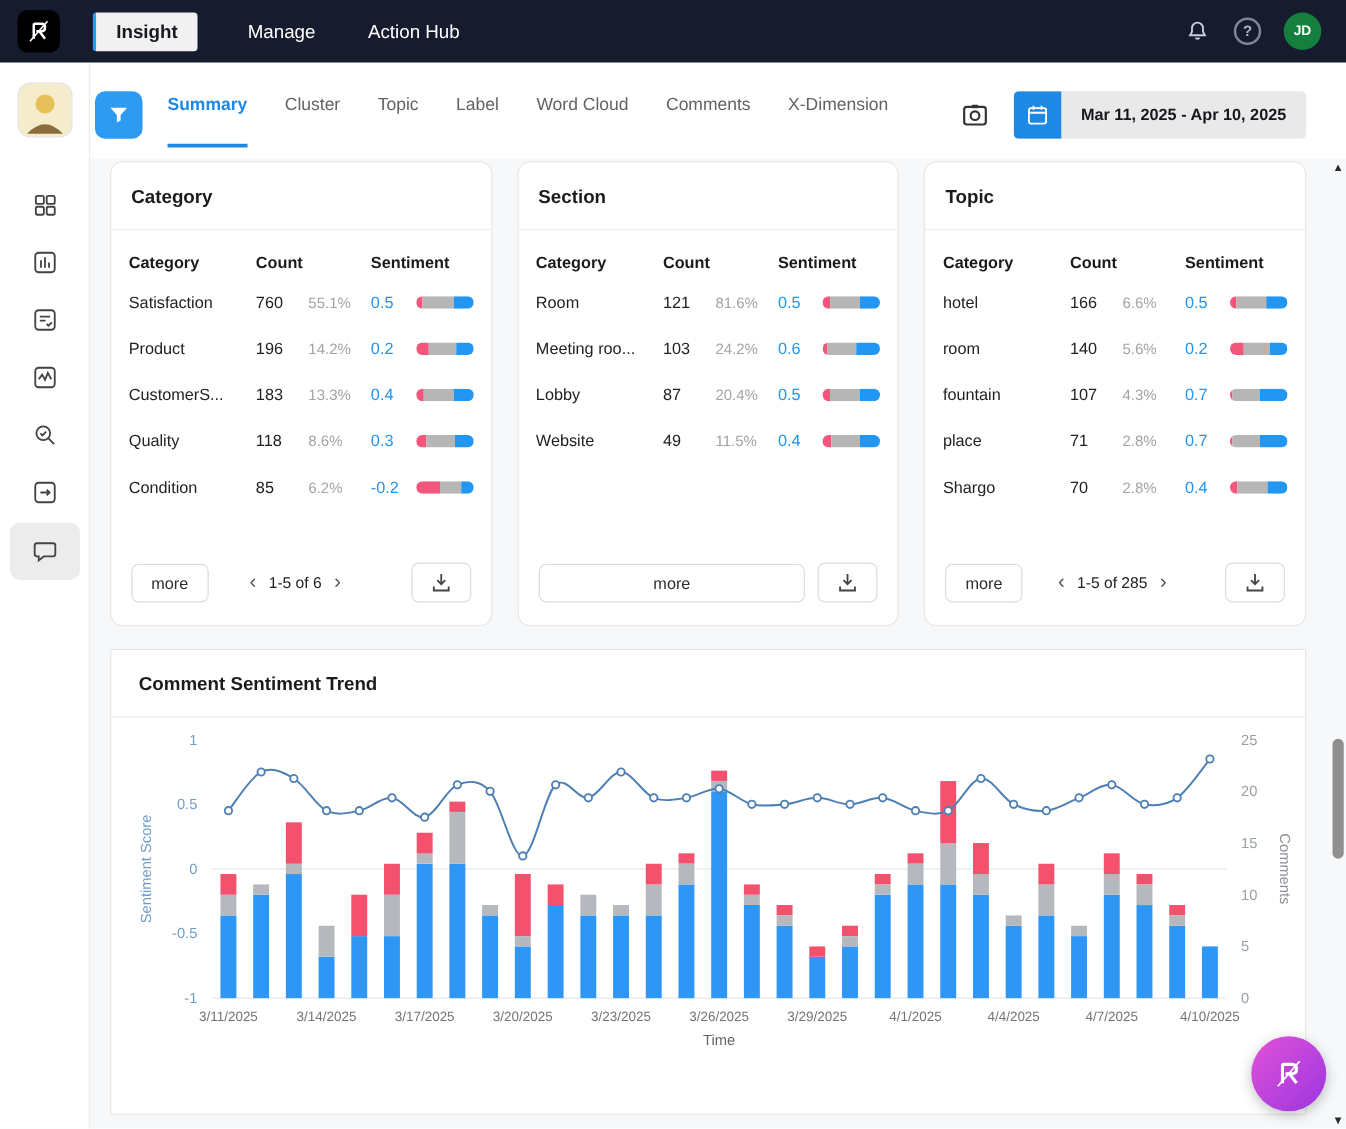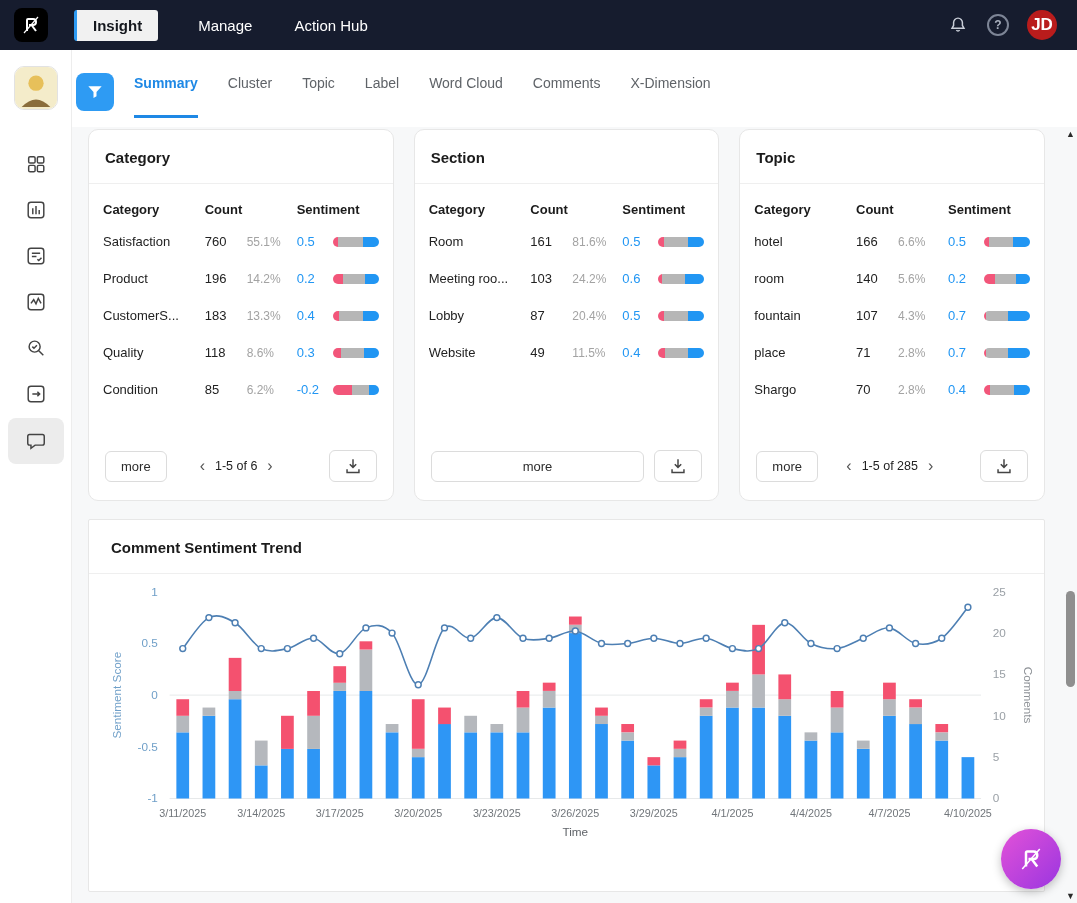--- a/index.html
+++ b/index.html
@@ -9,21 +9,21 @@
 
   
   .topbar { position:absolute; top:0; left:0; width:1077px; height:50px; background:#161c2e; display:flex; align-items:center; padding:0 20px 0 14px; z-index:5; }
   .logo-box { width:34px; height:34px; background:#000; border-radius:8px; display:flex; align-items:center; justify-content:center; }
   .topnav { display:flex; align-items:center; gap:38px; margin-left:26px; }
   .nav-item { color:#fff; font-size:15px; font-weight:500; padding:6px 2px; }
   .nav-item.active { background:#f1f1f1; color:#15181e; font-weight:700; border-left:3px solid #2e9bf3; border-radius:3px; padding:7px 16px; }
   .topbar-right { margin-left:auto; display:flex; align-items:center; gap:18px; }
   .bell-btn { display:flex; align-items:center; }
   .help-btn { width:22px; height:22px; border:2px solid #7d8596; border-radius:50%; color:#aab1bf; font-size:12px; font-weight:700; display:flex; align-items:center; justify-content:center; }
-  .avatar { width:30px; height:30px; border-radius:50%; background:#b91c1c; color:#fff; font-size:17px; font-weight:700; display:flex; align-items:center; justify-content:center; }
+  .avatar { width:30px; height:30px; border-radius:50%; background:#15803d; color:#fff; font-size:11px; font-weight:700; display:flex; align-items:center; justify-content:center; }
 
   
   .sidebar { position:absolute; top:50px; left:0; width:72px; height:853px; background:#fff; border-right:1px solid #ededed; display:flex; flex-direction:column; align-items:center; padding-top:16px; z-index:4; }
   .side-avatar { width:44px; height:44px; border-radius:10px; border:1px solid #e2e2e2; overflow:hidden; margin-bottom:32px; flex:0 0 auto; }
   .side-icon { width:44px; height:44px; display:flex; align-items:center; justify-content:center; color:#434343; border-radius:8px; margin-bottom:2px; flex:0 0 auto; }
   .side-icon.active { background:#ececec; width:56px; height:46px; }
 
   
   .content { position:absolute; top:50px; left:72px; width:1005px; height:853px; background:#f7f8f9; }
   .toolbar { height:77px; background:#fff; display:flex; align-items:center; padding:6px 32px 0 4px; }
@@ -173,20 +173,40 @@
     </button>
     <nav class="tabs">
         <button class="tab active">Summary</button>
         <button class="tab">Cluster</button>
         <button class="tab">Topic</button>
         <button class="tab">Label</button>
         <button class="tab">Word Cloud</button>
         <button class="tab">Comments</button>
         <button class="tab">X-Dimension</button>
       </nav>
+    <div class="toolbar-right">
+      <button class="shot-btn">
+        <svg width="26" height="26" viewBox="0 0 24 24" fill="none" stroke="#333" stroke-width="1.6">
+          <rect x="4" y="6" width="16" height="13" rx="2"></rect>
+          <circle cx="12" cy="12.5" r="3.2"></circle>
+          <rect x="9.5" y="4.5" width="5" height="2.5" rx="1" fill="#333" stroke="none"></rect>
+        </svg>
+      </button>
+      <div class="datepicker">
+        <span class="cal-box">
+          <svg width="22" height="22" viewBox="0 0 24 24" fill="none" stroke="#fff" stroke-width="1.6">
+            <rect x="4.5" y="6" width="15" height="13.5" rx="2"></rect>
+            <line x1="4.5" y1="10" x2="19.5" y2="10"></line>
+            <line x1="8.5" y1="4" x2="8.5" y2="7.5"></line>
+              <line x1="15.5" y1="4" x2="15.5" y2="7.5"></line>
+          </svg>
+        </span>
+        <span class="date-text">Mar 11, 2025 - Apr 10, 2025</span>
+      </div>
+    </div>
   </div>
 
   <div class="cards-row">
     <section class="stat-card">
       <h2 class="card-title">Category</h2>
       <div class="card-table">
         <div class="t-head">
             <span>Category</span>
             <span class="th-count">Count</span>
             <span class="th-sent">Sentiment</span>
@@ -268,21 +288,21 @@
       <h2 class="card-title">Section</h2>
       <div class="card-table">
         <div class="t-head">
             <span>Category</span>
             <span class="th-count">Count</span>
             <span class="th-sent">Sentiment</span>
           </div>
         <div class="t-rows">
             <div class="t-row">
               <span class="t-name">Room</span>
-              <span class="t-count">161</span>
+              <span class="t-count">121</span>
               <span class="t-pct">81.6%</span>
               <span class="t-score">0.5</span>
               <span class="t-bar">
                 <span class="seg-neg" style="width: 12%;"></span>
                 <span class="seg-neu" style="width: 53%;"></span>
                 <span class="seg-pos" style="width: 35%;"></span>
               </span>
             </div>
             <div class="t-row">
               <span class="t-name">Meeting roo...</span>

